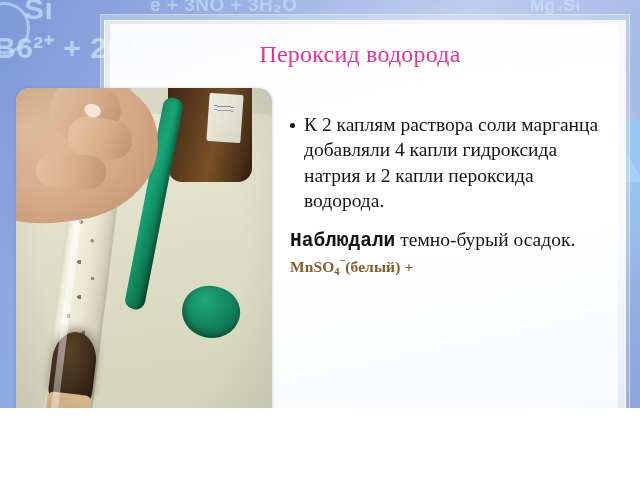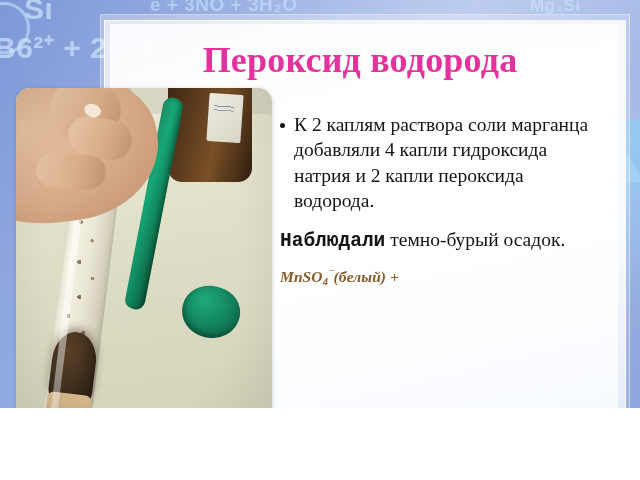--- a/index.html
+++ b/index.html
@@ -90,22 +90,22 @@
     background: linear-gradient(170deg, rgba(255,255,255,0.80) 0%, rgba(255,255,255,0.97) 26%, #ffffff 52%, rgba(250,252,255,0.92) 86%, rgba(236,244,253,0.78) 100%);
   }
 
   
   .slide-title {
     position: absolute;
     left: 120px;
     top: 42px;
     width: 480px;
     text-align: center;
-    font-size: 36px;
-    font-weight: 700;
+    font-size: 24px;
+    font-weight: 400;
     color: #e5319d;
     letter-spacing: 0.2px;
     line-height: 1.05;
     text-shadow: 0.5px 0.5px 0 rgba(255,255,255,0.6);
   }
 
   
   .photo {
     position: absolute;
     left: 16px;
@@ -276,21 +276,21 @@
 
   .photo-vignette {
     position: absolute; inset: 0;
     border-radius: 14px;
     background: radial-gradient(ellipse at 50% 45%, rgba(0,0,0,0) 55%, rgba(40,40,30,0.12) 100%);
   }
 
   
   .text-col {
     position: absolute;
-    left: 280px;
+    left: 290px;
     top: 112px;
     width: 318px;
   }
 
   .bullet-item {
     display: flex;
     align-items: flex-start;
     gap: 9px;
     color: #141414;
     font-size: 19.5px;
@@ -310,27 +310,26 @@
     color: #141414;
     font-size: 19.5px;
     line-height: 1.30;
   }
   .observation .lead {
     font-weight: 700;
     font-family: Liberation Mono, monospace;
   }
 
   .equation {
-    margin-top: 11px;
+    margin-top: 1px;
     color: #8a5a26;
     font-weight: 700;
     font-size: 15.5px;
     line-height: 1.36;
     letter-spacing: 0.1px;
-    font-style: italic;
   }
   .equation .ln { display: block; white-space: nowrap; }
   .equation sub { font-size: 0.68em; vertical-align: -0.26em; }
   .equation sup { font-size: 0.70em; vertical-align: 0.40em; }
 
   
   .watermark {
     position: absolute;
     left: 404px;
     top: 440px;

